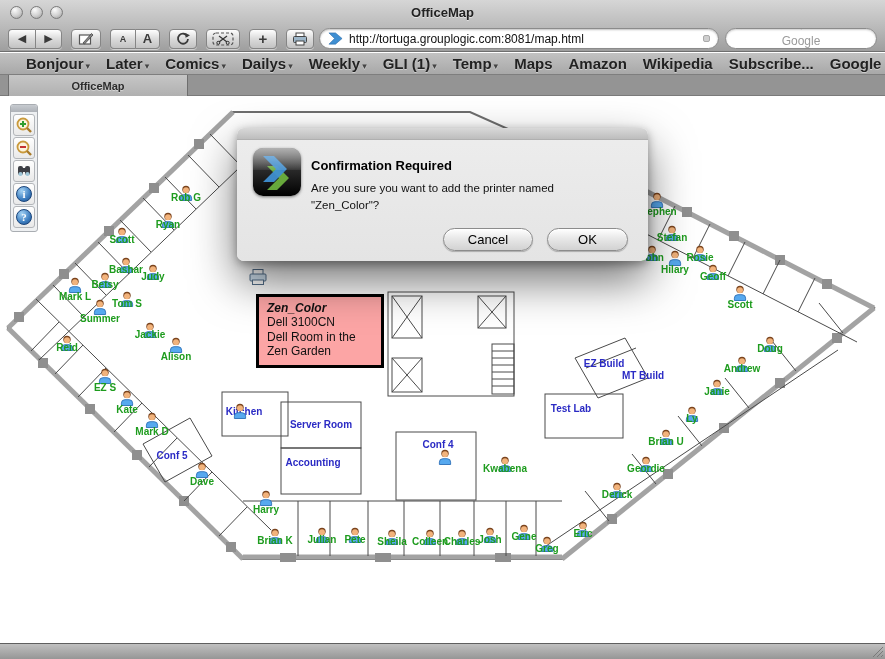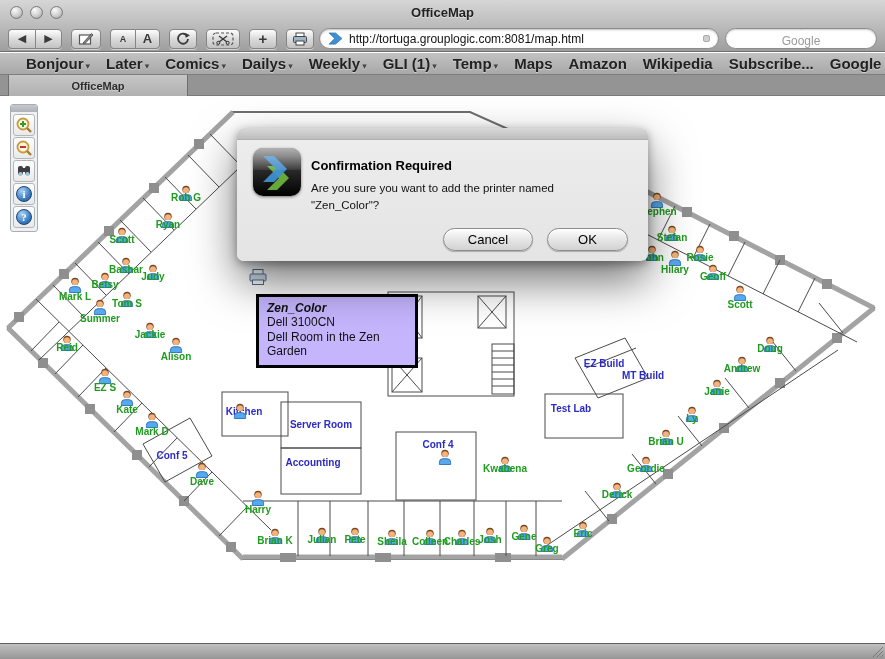--- a/index.html
+++ b/index.html
@@ -70,21 +70,21 @@
 
   .person { position:absolute; width:16px; height:32px; margin-left:-8px; margin-top:-8px; z-index:5; }
   .pname { position:absolute; bottom:14px; left:50%; transform:translateX(-50%);
     font-size:10px; font-weight:bold; color:#1e9c1e; white-space:nowrap; }
   .person.below .pname { bottom:auto; top:14px; }
   .room-label { position:absolute; transform:translate(-50%,-50%); font-size:10px; font-weight:bold;
     color:#2a2ac4; white-space:nowrap; z-index:4; }
 
   .printer-glyph { position:absolute; left:248px; top:172px; z-index:4; }
 
-  .tooltip-box { position:absolute; left:256px; top:198px; width:162px; background:#c4b5fd;
+  .tooltip-box { position:absolute; left:256px; top:198px; width:128px; background:#fca5a5;
     border:3px solid #000; padding:4px 8px 6px; z-index:10; }
   .tooltip-box .tt-name { font-size:12px; font-weight:bold; font-style:italic; color:#111; }
   .tooltip-box .tt-line { font-size:12px; color:#111; line-height:1.22; }
 
   
   .dialog { position:absolute; left:237px; top:32px; width:411px; height:133px; z-index:50;
     background:linear-gradient(#ededed,#e4e4e4); border-radius:7px;
     box-shadow:0 20px 45px rgba(0,0,0,.55), 0 3px 10px rgba(0,0,0,.35); }
   .dialog .dlg-titlebar { height:12px; border-radius:7px 7px 0 0;
     background:linear-gradient(#d9d9d9,#bdbdbd); border-bottom:1px solid #b0b0b0; }
@@ -451,21 +451,21 @@
         <div class="person below" style="left: 152px; top: 324px;"><span class="pname">Mark D</span><svg width="16" height="16" viewBox="0 0 16 16">
             <circle cx="8" cy="4.4" r="3.7" fill="#7a431d"></circle>
             <circle cx="8" cy="5.3" r="3" fill="#f2b37c"></circle>
             <path d="M2.4 15.5 v-2.3 a3.5 3.5 0 0 1 3.5-3.5 h4.2 a3.5 3.5 0 0 1 3.5 3.5 v2.3 Z" fill="#57a9ef" stroke="#2b6fb8" stroke-width="0.9"></path>
           </svg></div>
         <div class="person below" style="left: 202px; top: 374px;"><span class="pname">Dave</span><svg width="16" height="16" viewBox="0 0 16 16">
             <circle cx="8" cy="4.4" r="3.7" fill="#7a431d"></circle>
             <circle cx="8" cy="5.3" r="3" fill="#f2b37c"></circle>
             <path d="M2.4 15.5 v-2.3 a3.5 3.5 0 0 1 3.5-3.5 h4.2 a3.5 3.5 0 0 1 3.5 3.5 v2.3 Z" fill="#57a9ef" stroke="#2b6fb8" stroke-width="0.9"></path>
           </svg></div>
-        <div class="person below" style="left: 212px; top: 402px; margin-left: 38px;"><span class="pname">Harry</span><svg width="16" height="16" viewBox="0 0 16 16">
+        <div class="person below" style="left: 220px; top: 402px; margin-left: 38px;"><span class="pname">Harry</span><svg width="16" height="16" viewBox="0 0 16 16">
             <circle cx="8" cy="4.4" r="3.7" fill="#7a431d"></circle>
             <circle cx="8" cy="5.3" r="3" fill="#f2b37c"></circle>
             <path d="M2.4 15.5 v-2.3 a3.5 3.5 0 0 1 3.5-3.5 h4.2 a3.5 3.5 0 0 1 3.5 3.5 v2.3 Z" fill="#57a9ef" stroke="#2b6fb8" stroke-width="0.9"></path>
           </svg></div>
         <div class="person" style="left: 240px; top: 315px;"><span class="pname"></span><svg width="16" height="16" viewBox="0 0 16 16">
             <circle cx="8" cy="4.4" r="3.7" fill="#7a431d"></circle>
             <circle cx="8" cy="5.3" r="3" fill="#f2b37c"></circle>
             <path d="M2.4 15.5 v-2.3 a3.5 3.5 0 0 1 3.5-3.5 h4.2 a3.5 3.5 0 0 1 3.5 3.5 v2.3 Z" fill="#57a9ef" stroke="#2b6fb8" stroke-width="0.9"></path>
           </svg></div>
         <div class="person" style="left: 275px; top: 440px;"><span class="pname">Brian K</span><svg width="16" height="16" viewBox="0 0 16 16">

